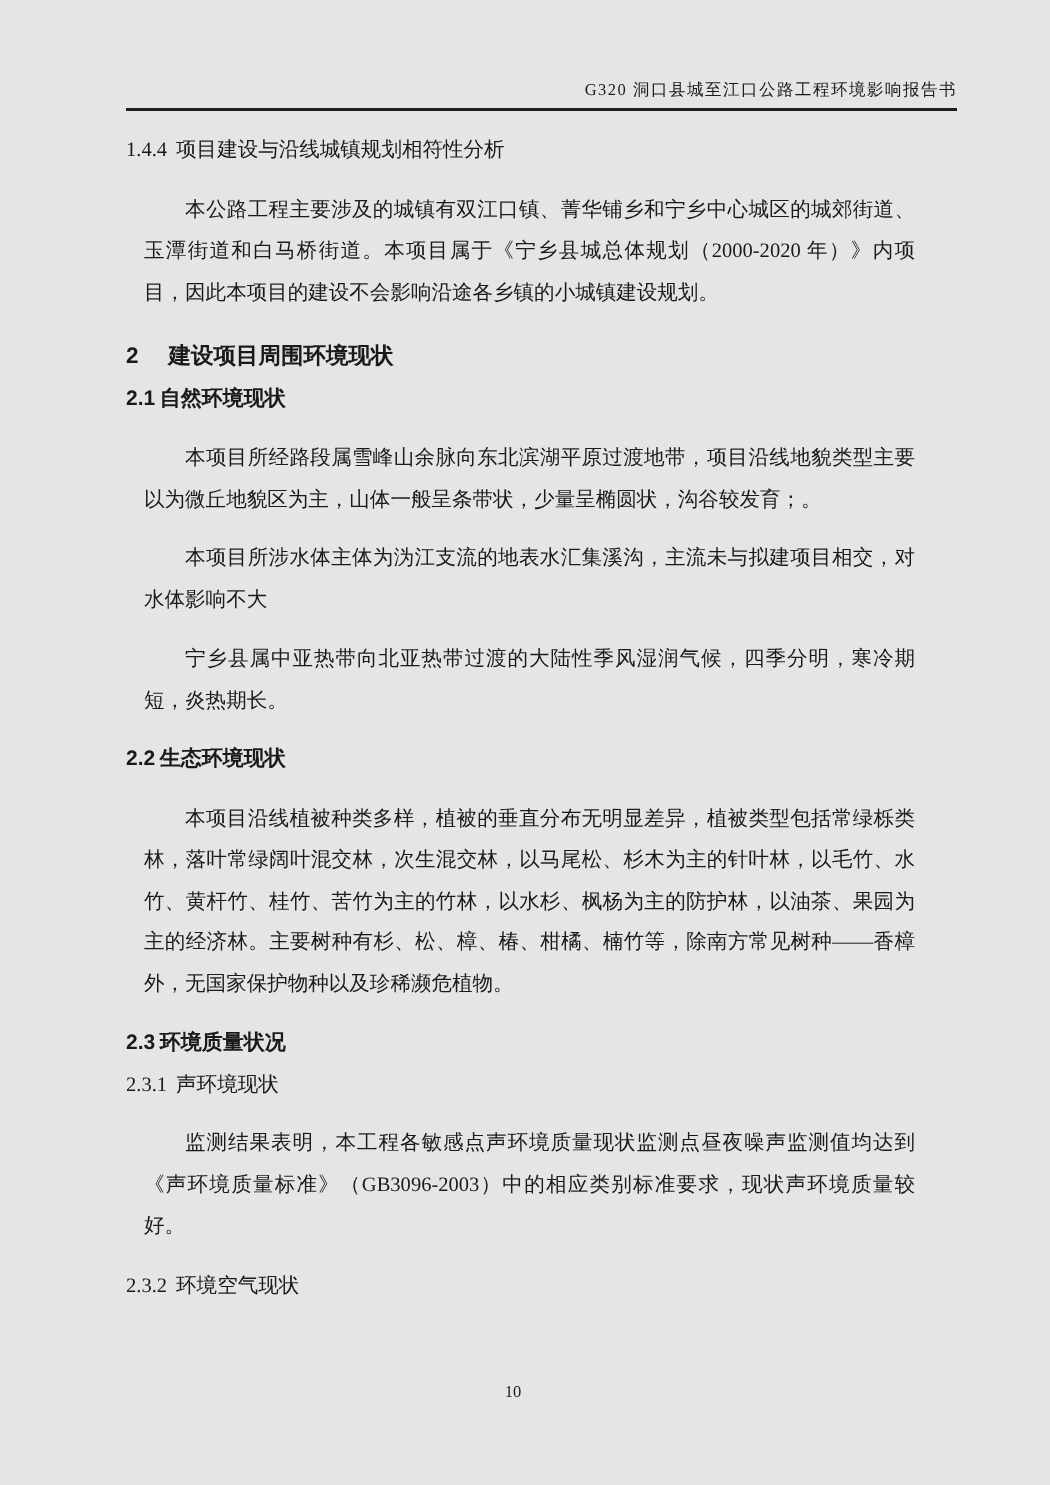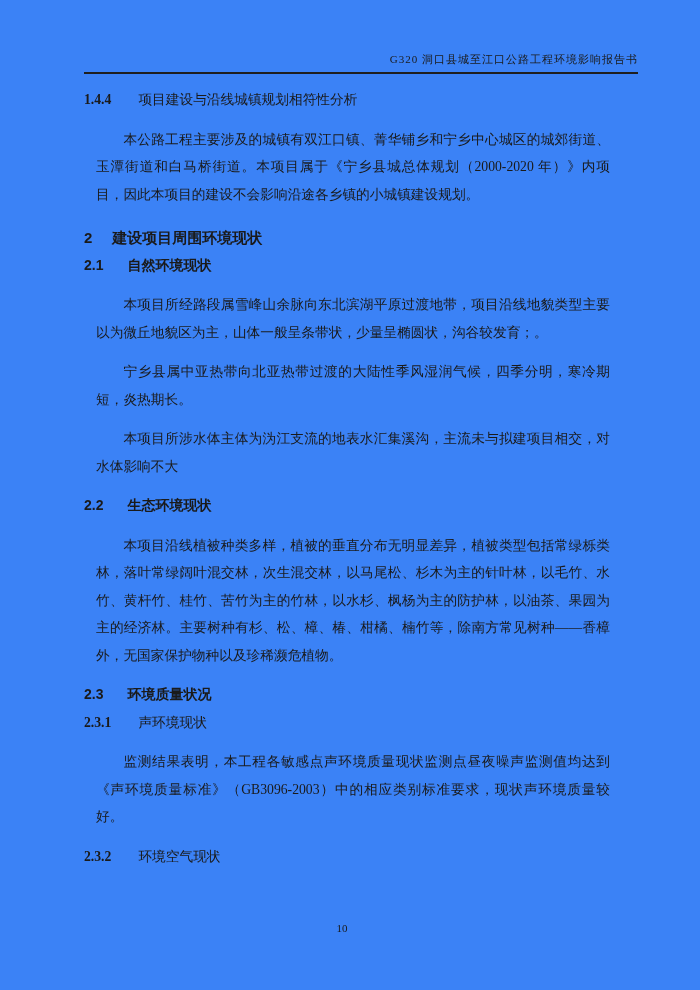--- a/index.html
+++ b/index.html
@@ -4,21 +4,21 @@
 <style>
   html, body {
     margin: 0;
     padding: 0;
     background: #ffffff;
   }
   .page {
     position: relative;
     width: 700px;
     height: 990px;
-    background: #3b82f6;
+    background: #e5e5e5;
     color: #1a1a1a;
     font-family: "Liberation Serif", "DejaVu Serif", serif;
     overflow: hidden;
   }
   .header {
     position: absolute;
     left: 84px;
     top: 52px;
     width: 554px;
     text-align: right;
@@ -56,22 +56,22 @@
   .heading.h2 {
     font-family: "Liberation Sans", "DejaVu Sans", sans-serif;
     font-weight: bold;
     font-size: 14px;
   }
   .heading.h3 {
     font-size: 13.7px;
     font-weight: normal;
   }
   .h1 .h-num { margin-right: 20px; }
-  .h2 .h-num { margin-right: 24px; }
-  .h3 .h-num { margin-right: 27px; font-weight: bold; }
+  .h2 .h-num { margin-right: 3px; }
+  .h3 .h-num { margin-right: 6px; }
   .footer {
     position: absolute;
     left: 0;
     top: 922px;
     width: 684px;
     text-align: center;
     font-size: 11px;
   }
 </style>
 </head>
@@ -81,22 +81,22 @@
   <div class="header">
     <span>G320 洞口县城至江口公路工程环境影响报告书</span>
   </div>
 
   <div class="doc-body">
       <div class="heading h3"><span class="h-num">1.4.4</span><span class="h-title">项目建设与沿线城镇规划相符性分析</span></div>
       <p class="para">本公路工程主要涉及的城镇有双江口镇、菁华铺乡和宁乡中心城区的城郊街道、玉潭街道和白马桥街道。本项目属于《宁乡县城总体规划（2000-2020 年）》内项目，因此本项目的建设不会影响沿途各乡镇的小城镇建设规划。</p>
       <div class="heading h1"><span class="h-num">2</span><span class="h-title">建设项目周围环境现状</span></div>
       <div class="heading h2"><span class="h-num">2.1</span><span class="h-title">自然环境现状</span></div>
       <p class="para">本项目所经路段属雪峰山余脉向东北滨湖平原过渡地带，项目沿线地貌类型主要以为微丘地貌区为主，山体一般呈条带状，少量呈椭圆状，沟谷较发育；。</p>
+      <p class="para">本项目所涉水体主体为沩江支流的地表水汇集溪沟，主流未与拟建项目相交，对水体影响不大</p>
       <p class="para">宁乡县属中亚热带向北亚热带过渡的大陆性季风湿润气候，四季分明，寒冷期短，炎热期长。</p>
-      <p class="para">本项目所涉水体主体为沩江支流的地表水汇集溪沟，主流未与拟建项目相交，对水体影响不大</p>
       <div class="heading h2"><span class="h-num">2.2</span><span class="h-title">生态环境现状</span></div>
       <p class="para">本项目沿线植被种类多样，植被的垂直分布无明显差异，植被类型包括常绿栎类林，落叶常绿阔叶混交林，次生混交林，以马尾松、杉木为主的针叶林，以毛竹、水竹、黄杆竹、桂竹、苦竹为主的竹林，以水杉、枫杨为主的防护林，以油茶、果园为主的经济林。主要树种有杉、松、樟、椿、柑橘、楠竹等，除南方常见树种——香樟外，无国家保护物种以及珍稀濒危植物。</p>
       <div class="heading h2"><span class="h-num">2.3</span><span class="h-title">环境质量状况</span></div>
       <div class="heading h3"><span class="h-num">2.3.1</span><span class="h-title">声环境现状</span></div>
       <p class="para">监测结果表明，本工程各敏感点声环境质量现状监测点昼夜噪声监测值均达到《声环境质量标准》（GB3096-2003）中的相应类别标准要求，现状声环境质量较好。</p>
       <div class="heading h3"><span class="h-num">2.3.2</span><span class="h-title">环境空气现状</span></div>
     </div>
 
   <div class="footer">
     <span>10</span>

